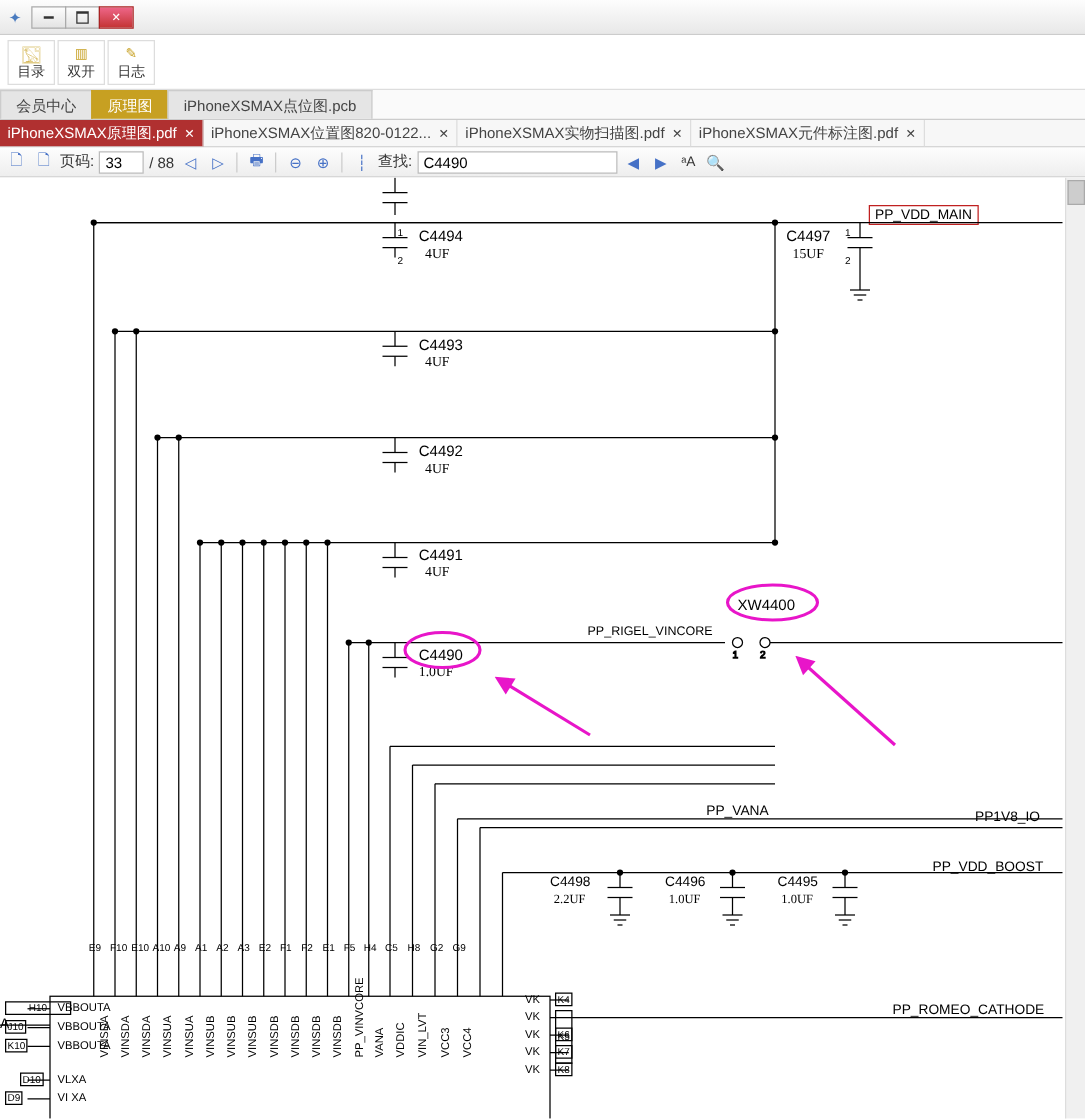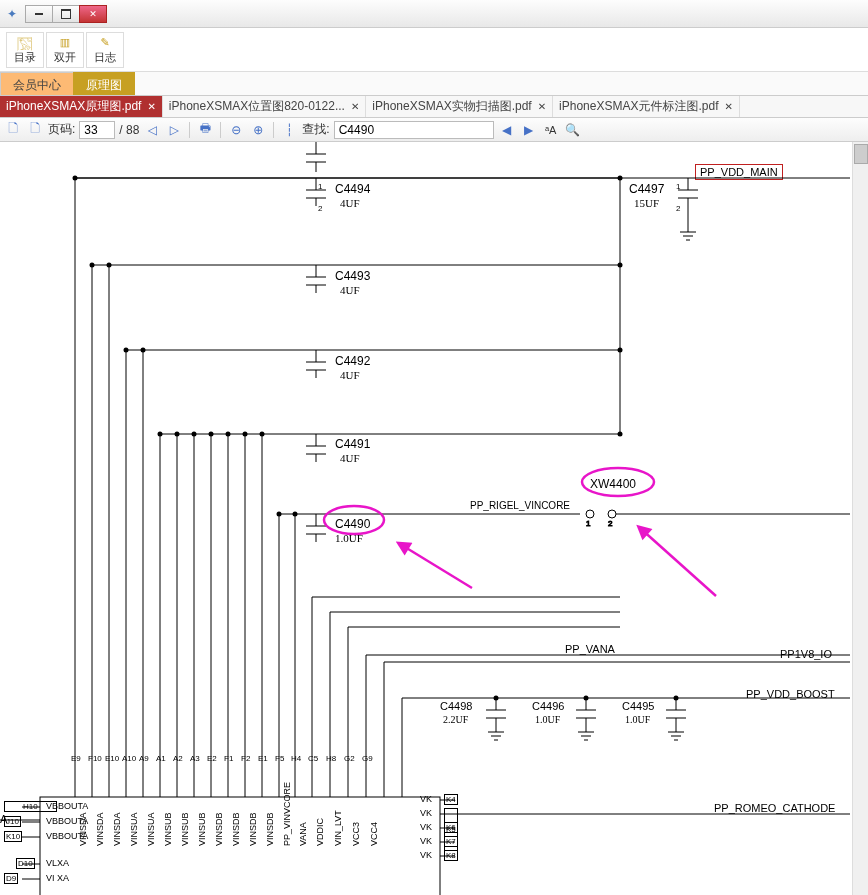--- a/index.html
+++ b/index.html
@@ -9,21 +9,21 @@
 .titlebar .title { flex:1; color:#444; font-size:12px; }
 .win-btn { width:28px; height:18px; border:1px solid #aaa; background:linear-gradient(#fdfdfd,#e3e3e3); margin-left:-1px; display:flex; align-items:center; justify-content:center; font-size:10px; color:#333; }
 .win-btn.close { background:linear-gradient(#e68,#c43434); color:#fff; border-color:#a22; }
 .win-btn.min::before { content:""; width:8px; border-bottom:2px solid #333; }
 .win-btn.max::before { content:""; width:8px; height:7px; border:1px solid #333; border-top-width:2px; }
 .win-btn.close::before { content:"✕"; font-size:9px; }
 .toolbar { height:44px; background:#fff; border-bottom:1px solid #ddd; display:flex; align-items:center; padding:2px 6px; gap:2px; }
 .tool-btn { width:38px; height:36px; border:1px solid #ddd; background:#fff; display:flex; flex-direction:column; align-items:center; justify-content:center; font-size:11px; color:#333; }
 .tool-btn .ic { height:16px; color:#c7a022; display:flex; align-items:center; }
 .maintabs { display:flex; border-bottom:1px solid #ccc; height:24px; background:#fafafa; }
-.maintab { padding:4px 12px; border:1px solid #ccc; border-bottom:none; margin-right:-1px; background:#fdba74; color:#444; font-size:12px; }
+.maintab { padding:4px 12px; border:1px solid #ccc; border-bottom:none; margin-right:-1px; background:#e5e5e5; color:#444; font-size:12px; }
 .maintab.active { background:#c7a022; color:#fff; border-color:#c7a022; }
 .filetabs { display:flex; height:22px; background:#f7f7f7; border-bottom:1px solid #ccc; font-size:12px; }
 .filetab { padding:2px 6px; display:flex; align-items:center; gap:6px; border-right:1px solid #ddd; color:#444; }
 .filetab.active { background:#b03030; color:#fff; }
 .filetab .x { font-size:10px; }
 .pagebar { height:24px; background:linear-gradient(#fdfdfd,#eee); border-bottom:1px solid #ccc; display:flex; align-items:center; padding:0 4px; gap:4px; font-size:12px; }
 .pagebar .lbl { color:#333; }
 .pagebar input { height:18px; border:1px solid #bbb; padding:0 4px; font-size:12px; }
 .pagebar .ic { width:18px; height:18px; display:flex; align-items:center; justify-content:center; color:#4671c6; }
 .pagebar .sep { width:1px; height:16px; background:#ccc; margin:0 2px; }
@@ -60,20 +60,21 @@
     </div>
   <div class="tool-btn">
       <span class="ic">✎</span>
       <span>日志</span>
     </div>
 </div>
 
 <div class="maintabs">
   <div class="maintab">会员中心</div>
   <div class="maintab active">原理图</div>
+  <div class="maintab">iPhoneXSMAX点位图.pcb</div>
 </div>
 
 <div class="filetabs">
   <div class="filetab active">
       <span>iPhoneXSMAX原理图.pdf</span>
       <span class="x">✕</span>
     </div>
   <div class="filetab">
       <span>iPhoneXSMAX位置图820-0122...</span>
       <span class="x">✕</span>

